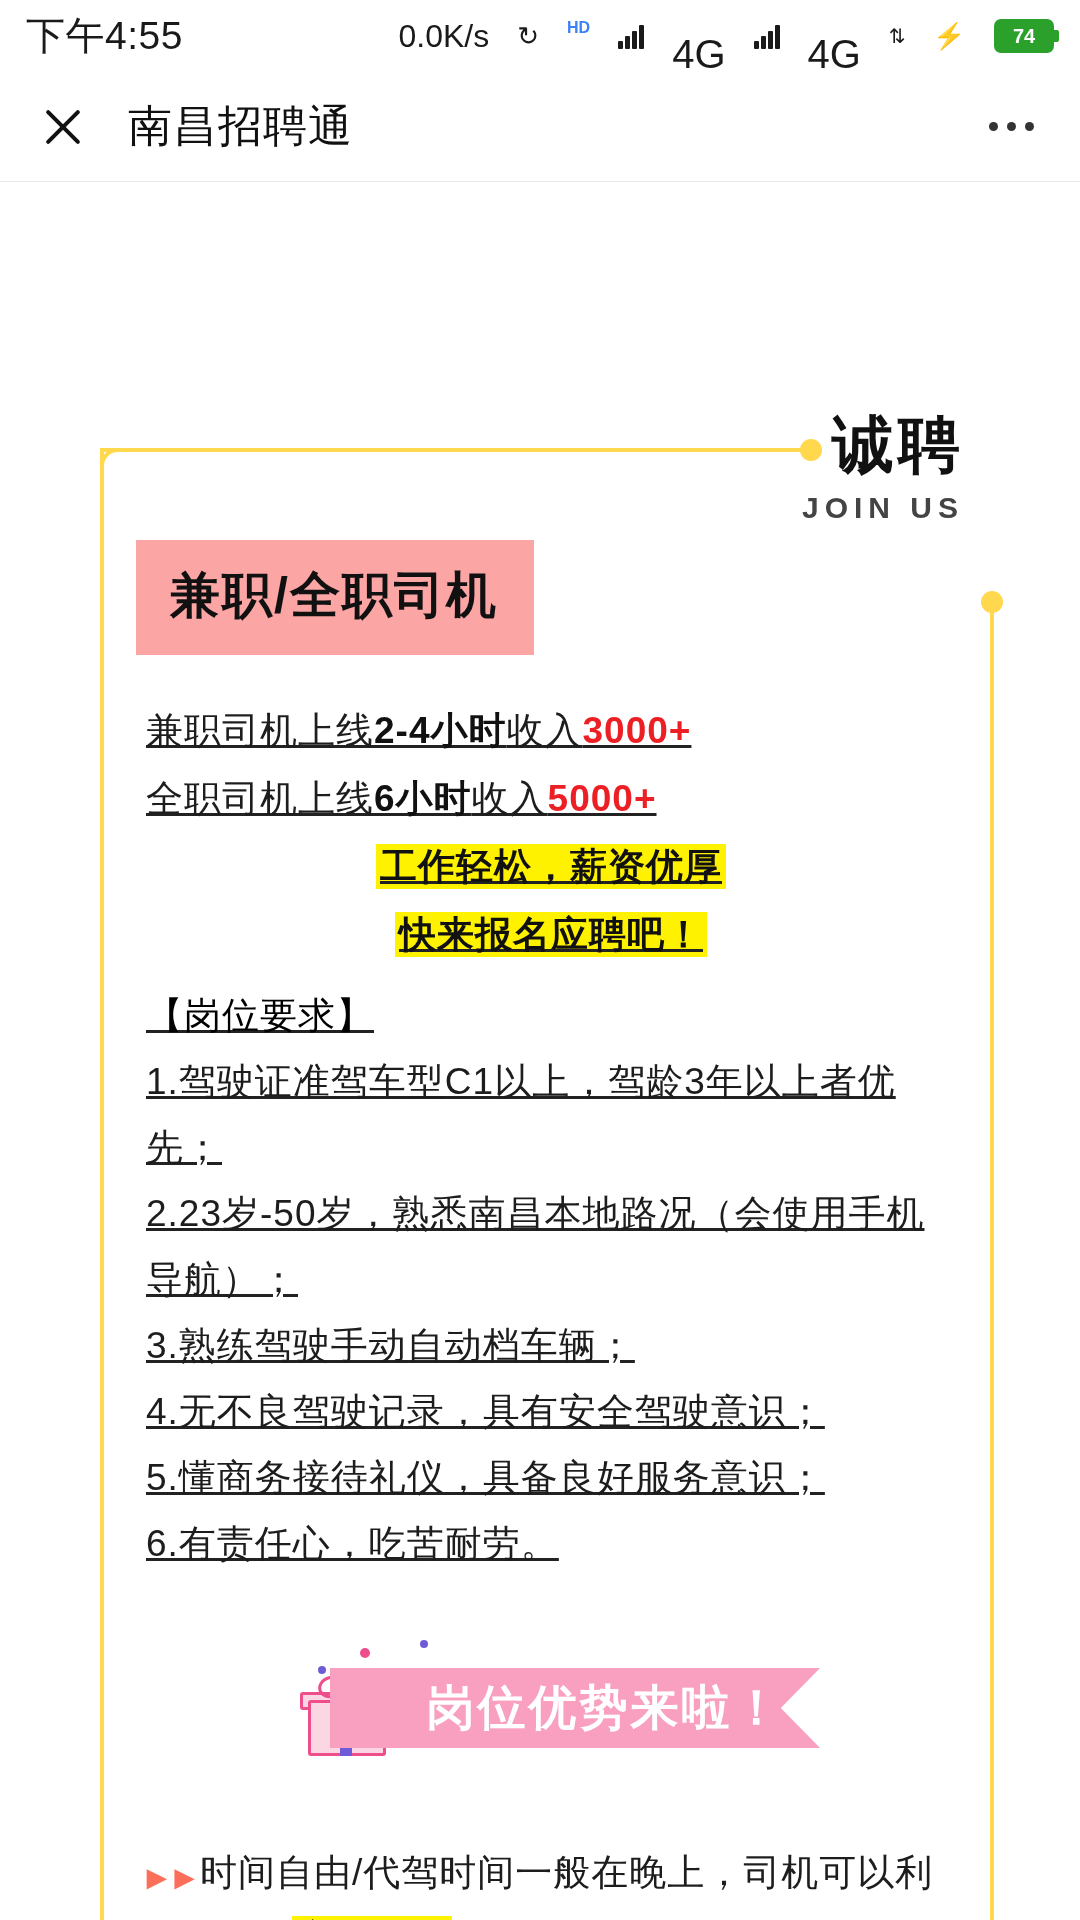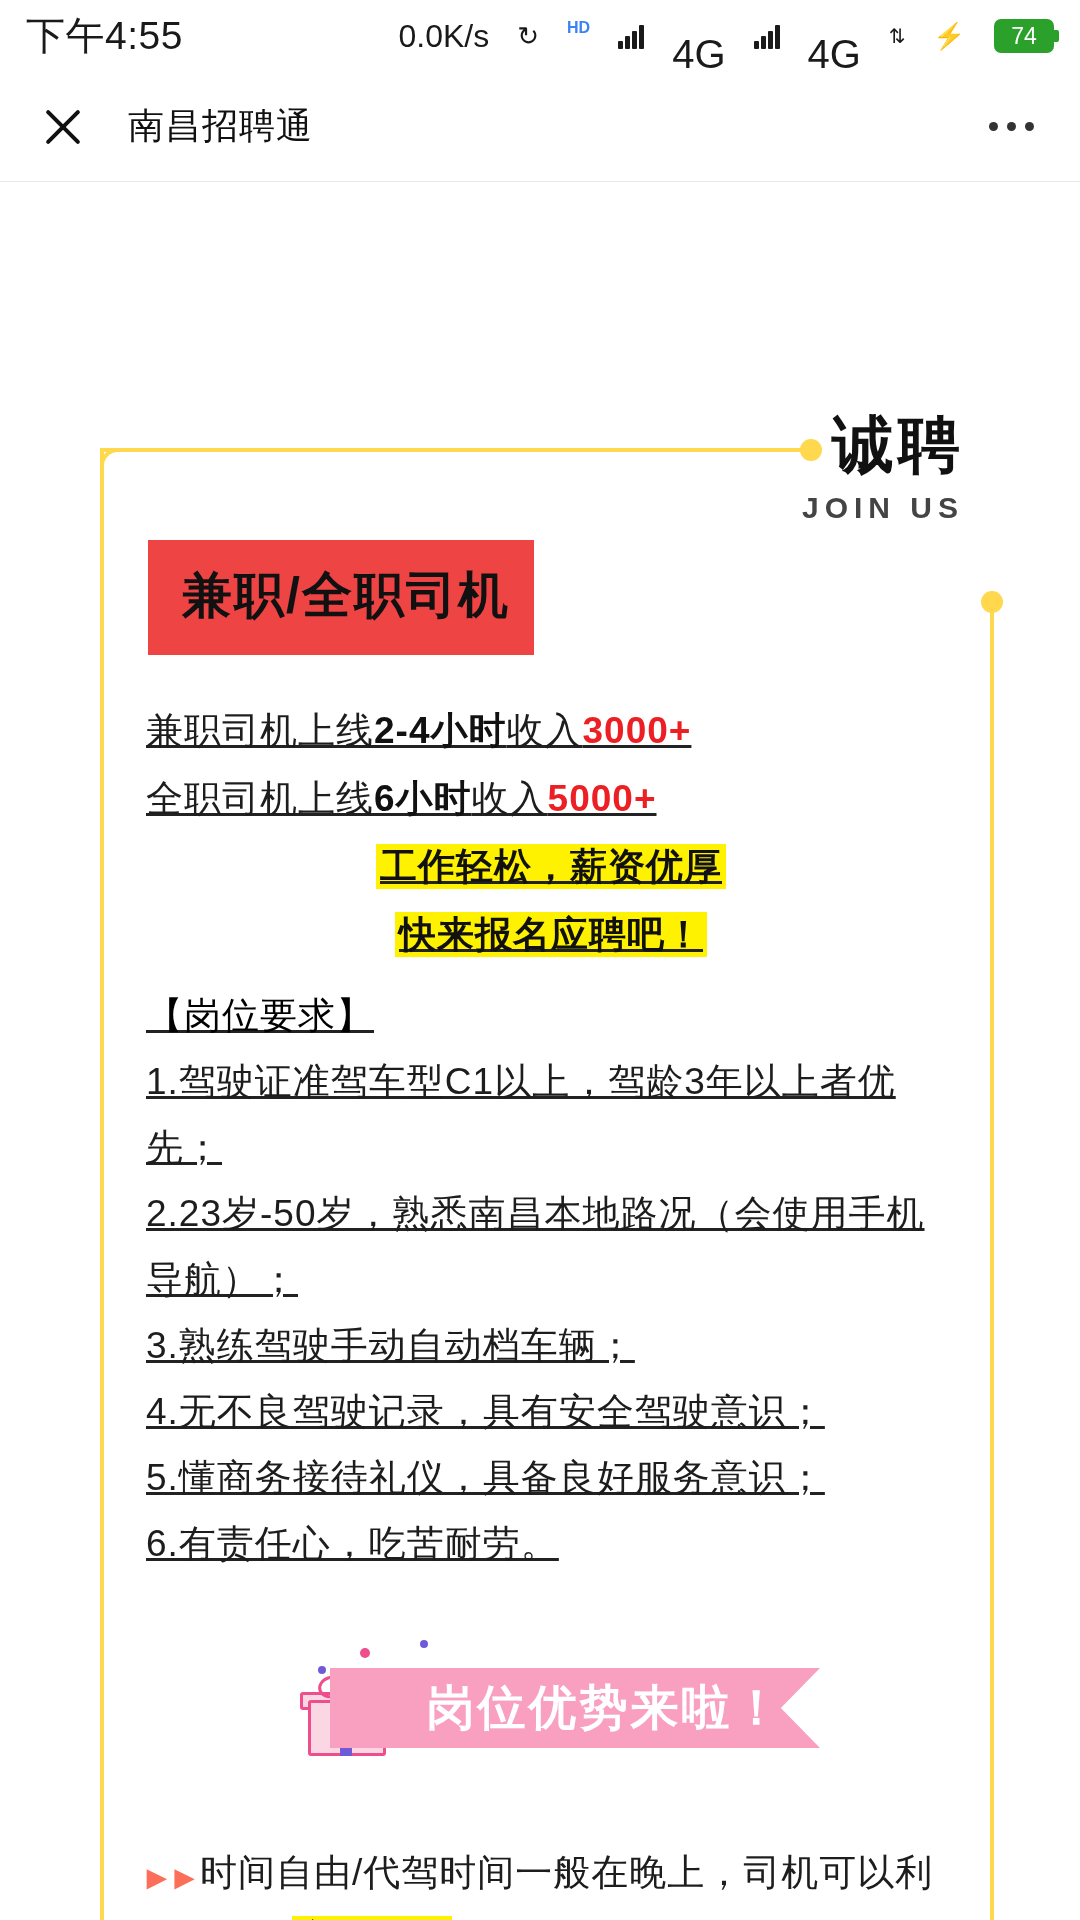--- a/index.html
+++ b/index.html
@@ -89,23 +89,23 @@
     content: "";
     position: absolute;
     right: -8px;
     top: 8px;
     width: 5px;
     height: 12px;
     background: #2ba12b;
     border-radius: 0 2px 2px 0;
   }
   .battery span {
-    font-size: 23px;
+    font-size: 20px;
     color: #ffffff;
-    font-weight: 400;
+    font-weight: 700;
   }
 
   
   .appbar {
     height: 110px;
     display: flex;
     align-items: center;
     padding: 0 36px;
     box-sizing: border-box;
     border-bottom: 1px solid #e8e8e8;
@@ -123,21 +123,21 @@
     left: 4px;
     top: 25px;
     width: 46px;
     height: 4px;
     background: #111;
     border-radius: 2px;
   }
   .close-x::before { transform: rotate(45deg); }
   .close-x::after  { transform: rotate(-45deg); }
   .appbar .title {
-    font-size: 36px;
+    font-size: 44px;
     color: #111;
     margin-left: 38px;
     font-weight: 500;
     letter-spacing: 1px;
   }
   .appbar .spacer { flex: 1; }
   .more-dots {
     display: flex;
     gap: 9px;
     padding: 10px;
@@ -223,24 +223,24 @@
     font-size: 30px;
     font-weight: 700;
     color: #444;
     letter-spacing: 6px;
     margin-top: 14px;
   }
 
   
   .job-chip {
     position: absolute;
-    left: 148px;
+    left: 136px;
     top: 358px;
-    background: #ef4444;
-    padding: 22px 24px 26px 34px;
+    background: #fca5a5;
+    padding: 22px 36px 26px 34px;
     box-sizing: border-box;
   }
   .job-chip span {
     font-size: 50px;
     font-weight: 700;
     color: #111;
     letter-spacing: 2px;
   }
 
   

